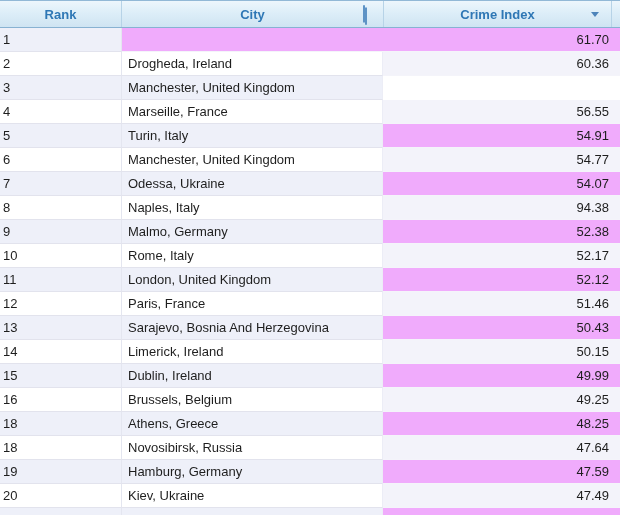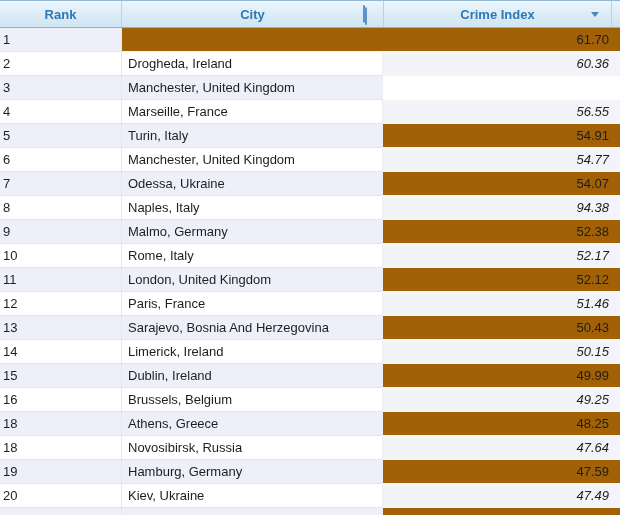--- a/index.html
+++ b/index.html
@@ -51,22 +51,22 @@
     display: flex; align-items: center;
     font-size: 13px; color: #1e1e1e;
     border-bottom: 1px solid #e2e3ed;
   }
   .cell.rank  { width: 122px; padding-left: 3px; border-right: 1px solid #e4e6f0; }
   .cell.city  { width: 261px; padding-left: 6px; border-right: 1px solid #ecedf6; }
   .cell.crime { flex: 1; justify-content: flex-end; padding-right: 11px; border-bottom: 1px solid #f4f4fa; }
 
   .row.odd  .cell.rank, .row.odd  .cell.city { background: #eef0f9; }
   .row.even .cell.rank, .row.even .cell.city { background: #ffffff; }
-  .row.odd  .cell.crime { background: #a16207; }
-  .row.even .cell.crime { background: #f3f3fa; font-style: italic; }
+  .row.odd  .cell.crime { background: #f0abfc; }
+  .row.even .cell.crime { background: #f3f3fa; }
 
   
   .row.partial { height: 7px; overflow: hidden; }
   .row.partial .cell { border-bottom: none; }
 </style>
 </head>
 <body>
 
 <div class="table-wrap">
 

